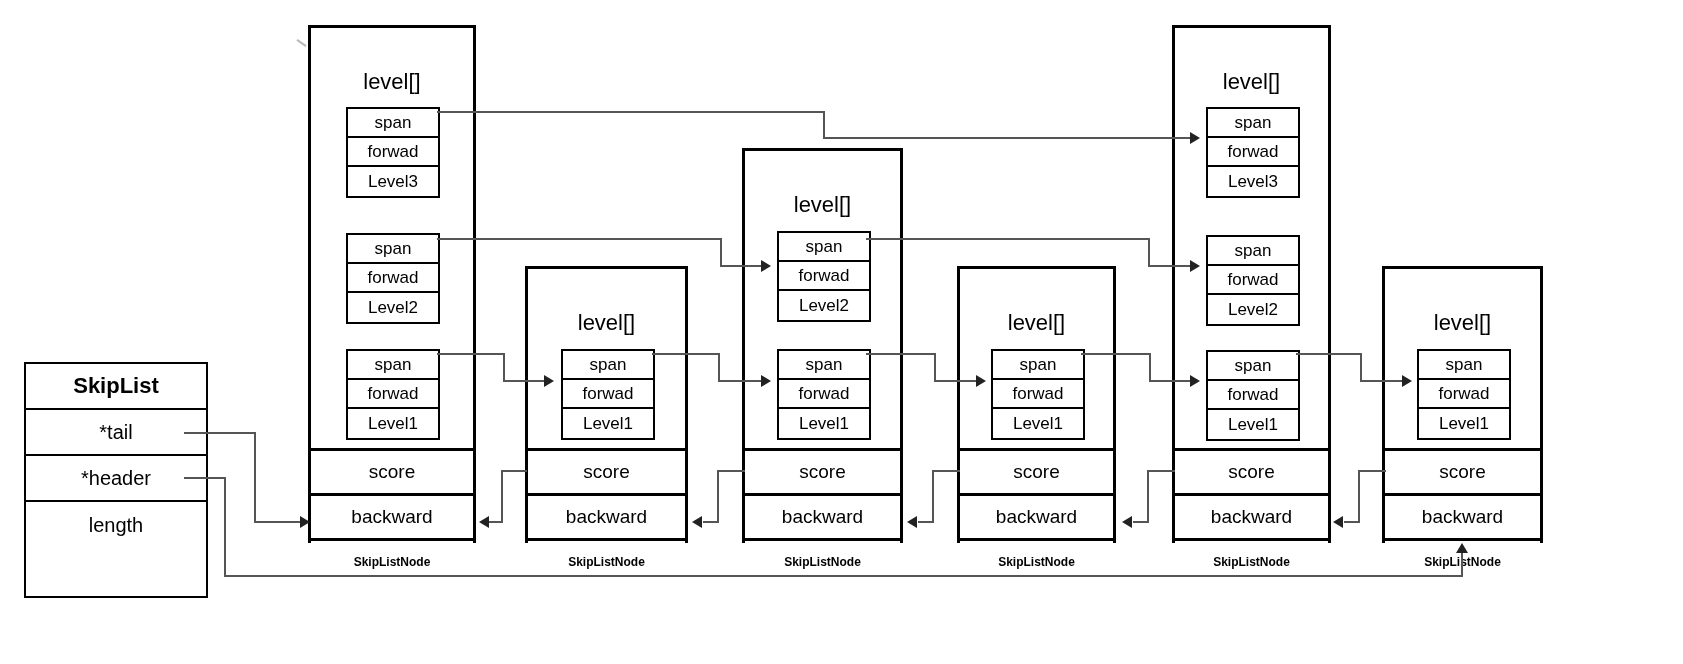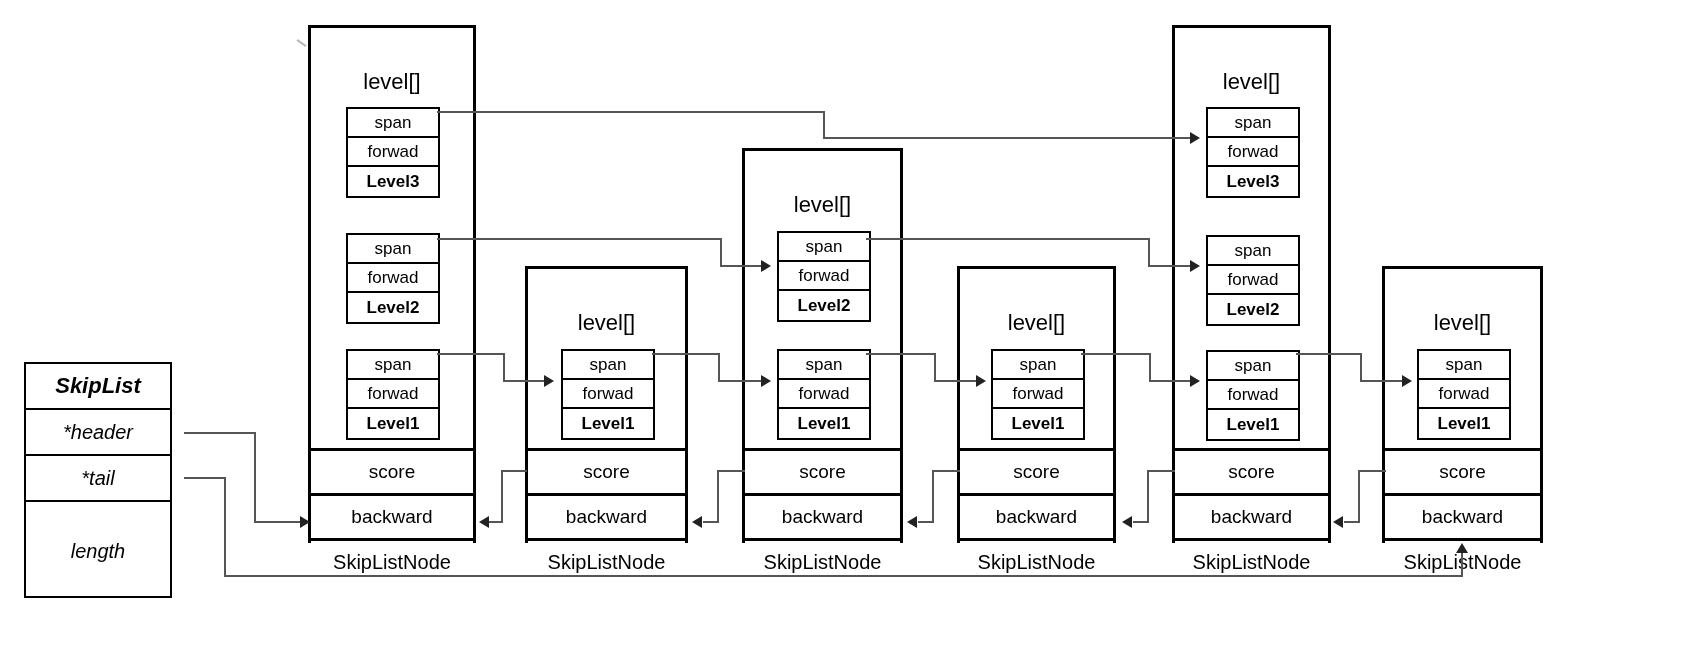--- a/index.html
+++ b/index.html
@@ -13,24 +13,24 @@
   .struct .row:last-child{border-bottom:none;}
   .struct .row.title{font-weight:bold;font-size:22px;}
 
   
   .node{position:absolute;border:3px solid #000;box-sizing:border-box;background:#fff;}
   .node .levelwrap{position:relative;box-sizing:border-box;margin-top:37px;}
   .node .levels-title{text-align:center;font-size:22px;padding-top:4px;padding-bottom:2px;}
   .levelcell{position:absolute;box-sizing:border-box;border:2px solid #000;background:#fff;}
   .levelcell .lrow{box-sizing:border-box;height:29px;display:flex;align-items:center;
                    justify-content:center;font-size:17px;border-bottom:2px solid #000;background:#fff;}
-  .levelcell .lrow:last-child{border-bottom:none;font-weight:bold;}
+  .levelcell .lrow:last-child{border-bottom:none;font-weight:normal;}
   .node .field{box-sizing:border-box;height:45px;display:flex;align-items:center;justify-content:center;
                font-size:19px;border-top:3px solid #000;background:#fff;}
-  .node .field.nodename{font-weight:normal;font-size:20px;}
+  .node .field.nodename{font-weight:bold;font-size:12px;}
 
   
   .seg{position:absolute;background:#555;}
   .h{height:2px;}
   .v{width:2px;}
   .arrow{position:absolute;width:0;height:0;}
   .arrow.right{border-top:6px solid transparent;border-bottom:6px solid transparent;border-left:10px solid #222;}
   .arrow.left{border-top:6px solid transparent;border-bottom:6px solid transparent;border-right:10px solid #222;}
   .arrow.up{border-left:6px solid transparent;border-right:6px solid transparent;border-bottom:10px solid #222;}
   .artifact{position:absolute;background:#b8b8b8;}
@@ -38,25 +38,25 @@
 </head>
 <body>
 
 <div id="canvas">
 
   <div class="artifact" style="left:296px;top:42px;width:11px;height:2px;transform:rotate(35deg);"></div>
   <div class="artifact" style="left:466px;top:36px;width:8px;height:2px;"></div>
   <div class="artifact" style="left:466px;top:44px;width:8px;height:2px;"></div>
   <div class="artifact" style="left:466px;top:52px;width:8px;height:2px;"></div>
 
-  <div class="struct" style="left:24px;top:362px;width:148px;height:236px;font-style:italic;">
+  <div class="struct" style="left:24px;top:362px;width:184px;height:236px;">
     <div class="row title" style="height:46px;">SkipList</div>
+    <div class="row" style="height:46px;">*tail</div>
     <div class="row" style="height:46px;">*header</div>
-    <div class="row" style="height:46px;">*tail</div>
-    <div class="row" style="height:46px;margin-top:26px;">length</div>
+    <div class="row" style="height:46px;">length</div>
   </div>
 
   <div class="node" style="left:308px;top:25px;width:168px;height:518px;">
     <div class="levelwrap" style="height:383px;">
       <div class="levels-title">level[]</div>
 
       <div class="levelcell" style="left:35px;top:42px;width:94px;height:91px;">
         <div class="lrow">span</div>
         <div class="lrow">forwad</div>
         <div class="lrow">Level3</div>

